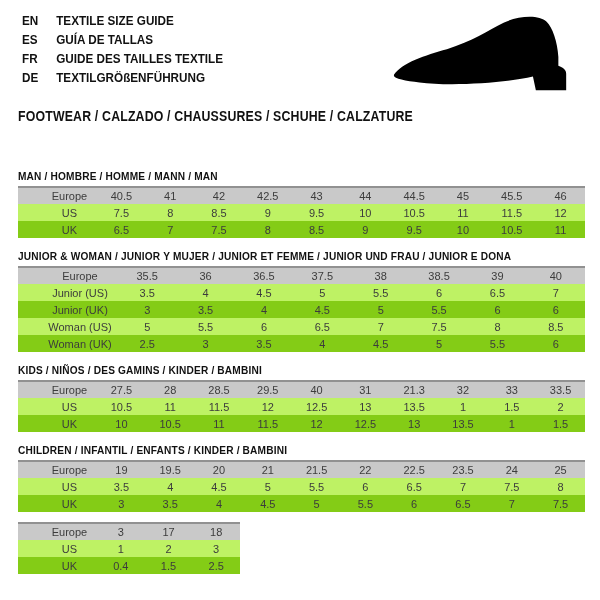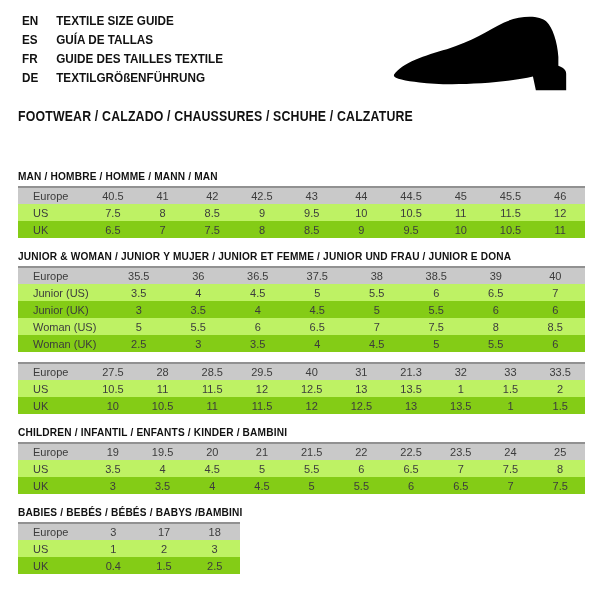--- a/index.html
+++ b/index.html
@@ -29,21 +29,21 @@
   .sec-title{line-height:13px;height:13px;margin-bottom:5px;white-space:nowrap;}
   .sec-title-inner{display:inline-block;transform:scaleX(0.88);transform-origin:0 50%;
     font-weight:bold;font-size:11.5px;color:#111;letter-spacing:0.2px;}
 
   
   .size-table{width:100%;font-size:11px;color:#3c3c3c;}
   .size-table.narrow{width:222px;}
   .trow{display:flex;align-items:center;height:17px;background:#bef264;}
   .thead-row{height:18px;background:#c9c9c9;border-top:2px solid #919191;box-sizing:border-box;}
   .stripe{background:#84cc16;}
-  .tlabel{flex:0 0 55px;padding-left:15px;text-align:left;white-space:nowrap;}
+  .tlabel{flex:0 0 55px;padding-left:24px;text-align:center;white-space:nowrap;}
   .wide-label .tlabel{flex:0 0 76px;}
   .tcell{flex:1 1 0;text-align:center;white-space:nowrap;}
 </style>
 </head>
 <body>
 
 <div class="page">
 
   <div class="lang-block">
     <div class="lang-row">
@@ -187,20 +187,23 @@
             <span class="tcell">4</span>
             <span class="tcell">4.5</span>
             <span class="tcell">5</span>
             <span class="tcell">5.5</span>
             <span class="tcell">6</span>
           </div>
         </div>
     </div>
 
     <div class="section">
+      <div class="sec-title">
+        <span class="sec-title-inner">KIDS / NIÑOS / DES GAMINS / KINDER / BAMBINI</span>
+      </div>
       <div class="size-table">
           <div class="trow thead-row">
             <span class="tlabel">Europe</span>
             <span class="tcell">27.5</span>
             <span class="tcell">28</span>
             <span class="tcell">28.5</span>
             <span class="tcell">29.5</span>
             <span class="tcell">40</span>
             <span class="tcell">31</span>
             <span class="tcell">21.3</span>
@@ -278,23 +281,20 @@
             <span class="tcell">5.5</span>
             <span class="tcell">6</span>
             <span class="tcell">6.5</span>
             <span class="tcell">7</span>
             <span class="tcell">7.5</span>
           </div>
         </div>
     </div>
 
     <div class="section">
-      <div class="sec-title">
-        <span class="sec-title-inner">BABIES  / BEBÉS / BÉBÉS / BABYS /BAMBINI</span>
-      </div>
       <div class="size-table narrow">
           <div class="trow thead-row">
             <span class="tlabel">Europe</span>
             <span class="tcell">3</span>
             <span class="tcell">17</span>
             <span class="tcell">18</span>
           </div>
           <div class="trow">
             <span class="tlabel">US</span>
             <span class="tcell">1</span>

